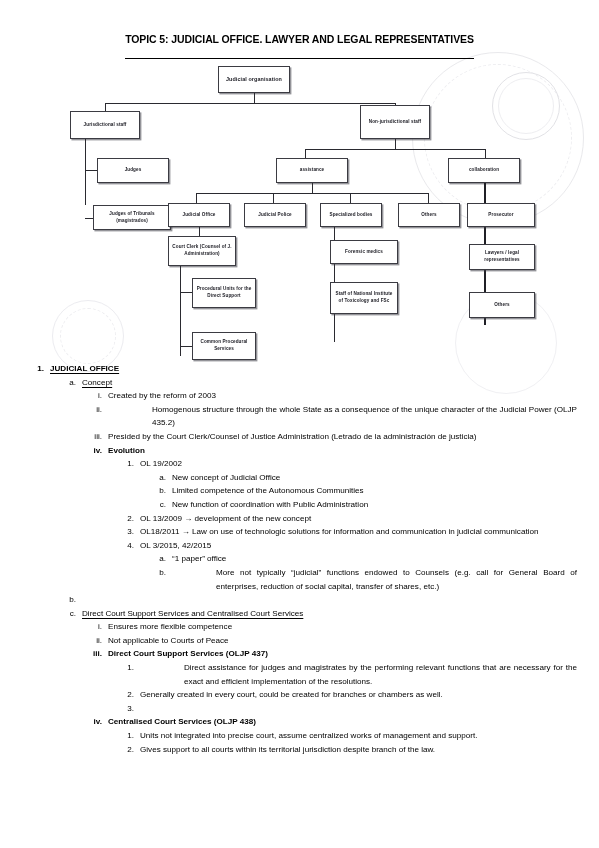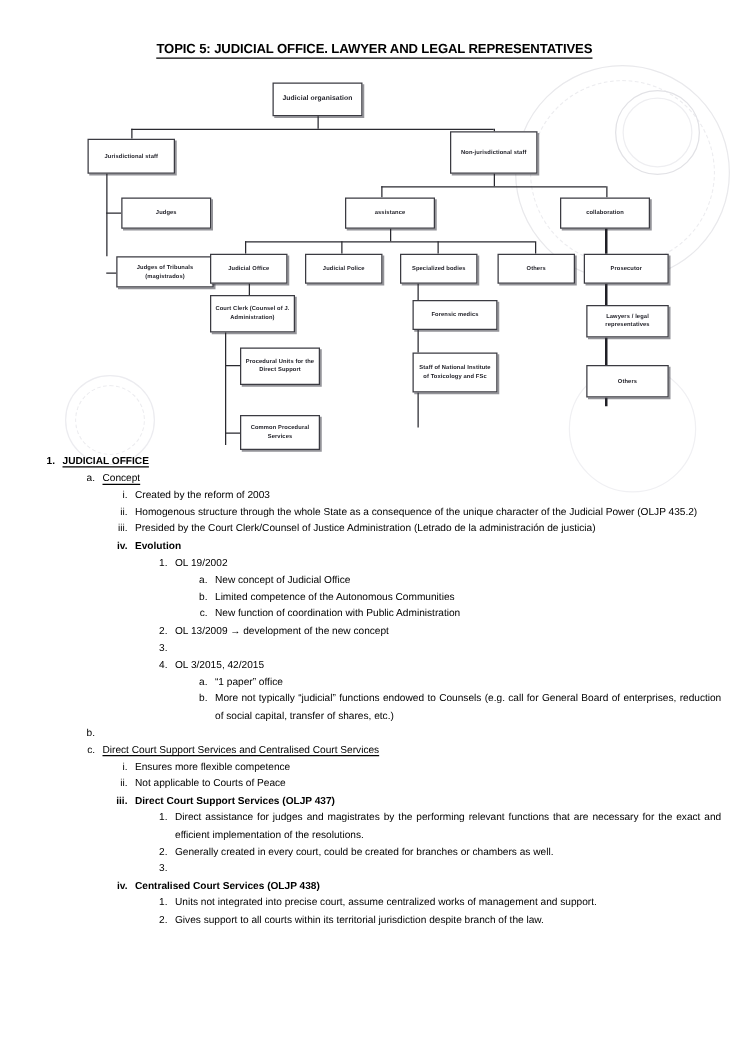--- a/index.html
+++ b/index.html
@@ -16,21 +16,21 @@
   
   .wm{position:absolute;border-radius:50%;border:1px solid #e9e9ec;pointer-events:none;}
   .wm.dash{border-style:dashed;border-color:#ededf0;}
 
   
   .doc-title{
     position:absolute;top:33px;left:0;width:599px;
     text-align:center;font-size:10.5px;font-weight:bold;
     letter-spacing:-0.1px;
   }
-  .doc-title span{border-bottom:1.2px solid #000;padding-bottom:1px;}
+  .doc-title span{border-bottom:1.2px solid #000;padding-bottom:13px;}
 
   
   .chart{position:absolute;left:0;top:58px;width:599px;height:300px;}
   .node{
     position:absolute;
     border:1px solid #3b3b42;
     background:#fff;
     box-sizing:border-box;
     display:flex;align-items:center;justify-content:center;
     text-align:center;
@@ -55,21 +55,21 @@
   .mark{flex:0 0 auto;text-align:right;white-space:nowrap;}
   .txt{flex:1 1 auto;}
   .lvl1{padding-left:30px;}  .lvl1 .mark{width:14px;}
   .lvl2{padding-left:62px;}  .lvl2 .mark{width:14px;}
   .lvl3{padding-left:86px;}  .lvl3 .mark{width:16px;}
   .lvl4{padding-left:120px;} .lvl4 .mark{width:14px;}
   .lvl5{padding-left:152px;} .lvl5 .mark{width:14px;}
   .mark{padding-right:6px;}
   .b{font-weight:bold;}
   .u{text-decoration:underline;text-underline-offset:1.5px;}
-  .just .txt{text-align:justify;}
+  .just .txt{text-align:justify;margin-left:44px;}
   .just{padding-right:22px;}
 </style>
 </head>
 <body>
 
 <div class="page">
 
   <div class="wm" style="left:412px;top:52px;width:170px;height:170px;"></div>
   <div class="wm dash" style="left:424px;top:64px;width:146px;height:146px;"></div>
   <div class="wm" style="left:492px;top:72px;width:66px;height:66px;border-color:#e2e2e6;"></div>
@@ -199,20 +199,21 @@
       <div class="txt">New function of coordination with Public Administration</div>
     </div>
 
     <div class="row lvl4">
       <div class="mark">2.</div>
       <div class="txt">OL 13/2009 → development of the new concept</div>
     </div>
 
     <div class="row lvl4">
       <div class="mark">3.</div>
+      <div class="txt">OL18/2011 → Law on use of technologic solutions for information and communication in judicial communication</div>
     </div>
 
     <div class="row lvl4">
       <div class="mark">4.</div>
       <div class="txt">OL 3/2015, 42/2015</div>
     </div>
 
     <div class="row lvl5">
       <div class="mark">a.</div>
       <div class="txt">“1 paper” office</div>

